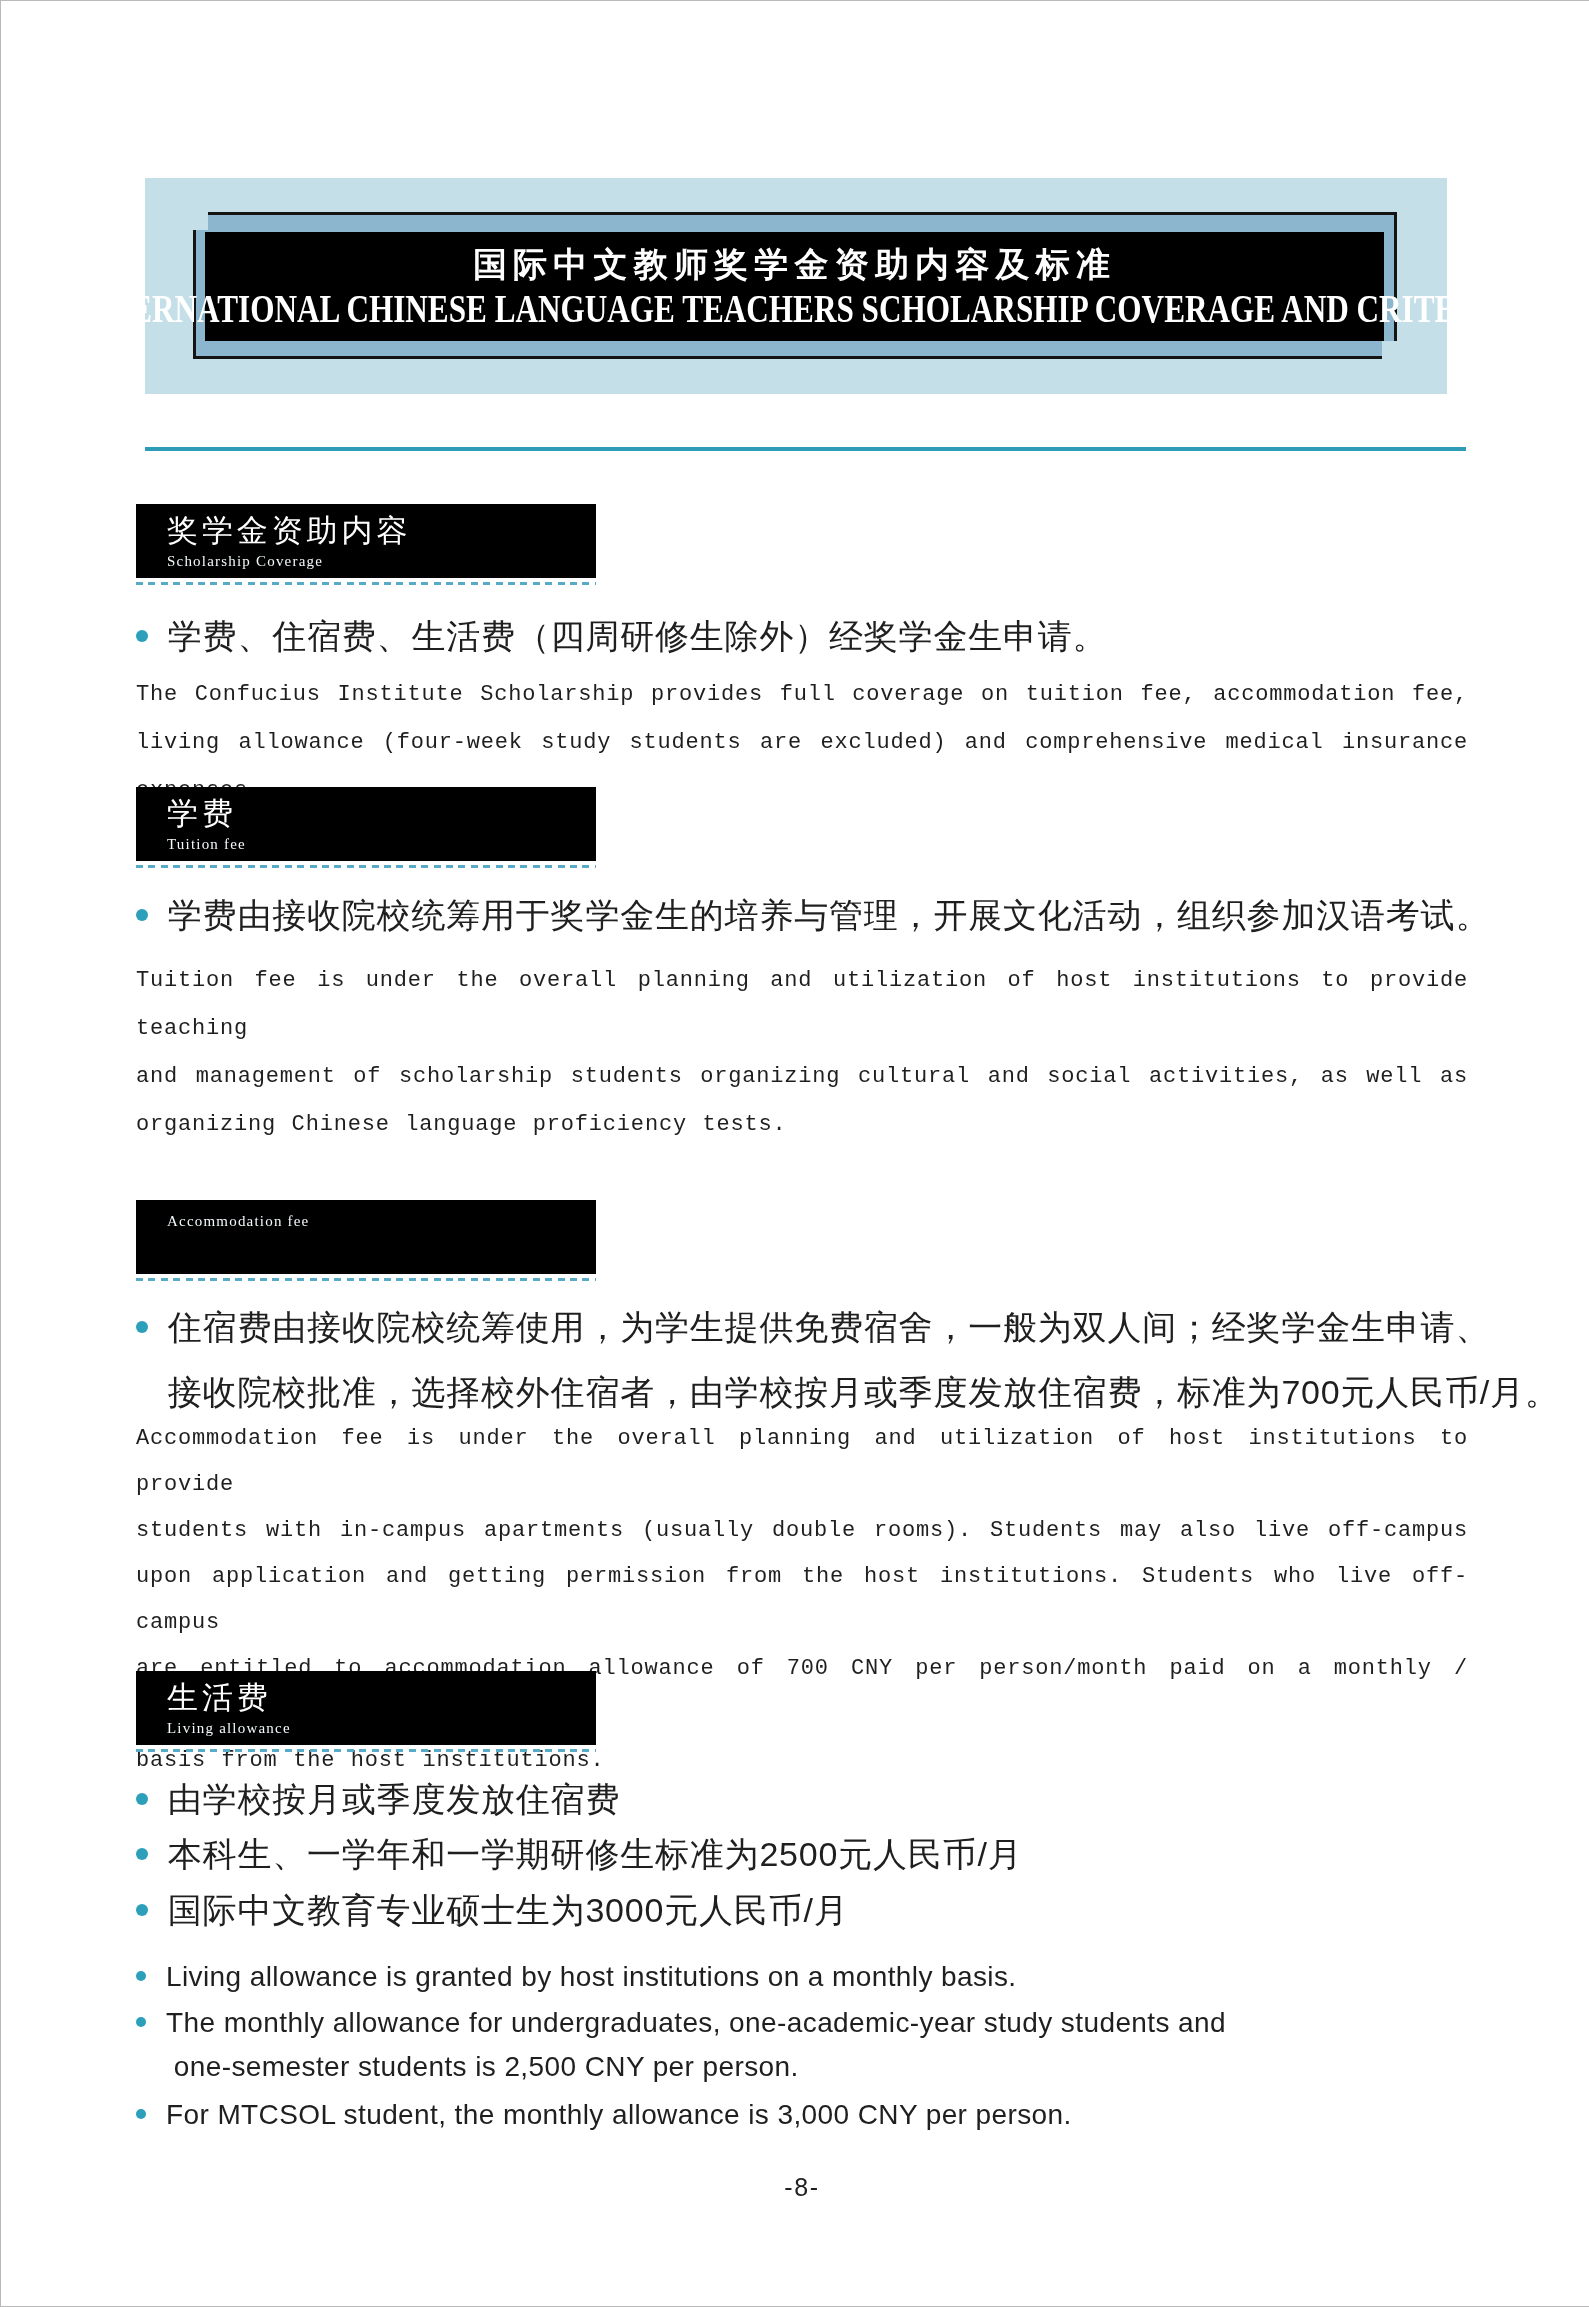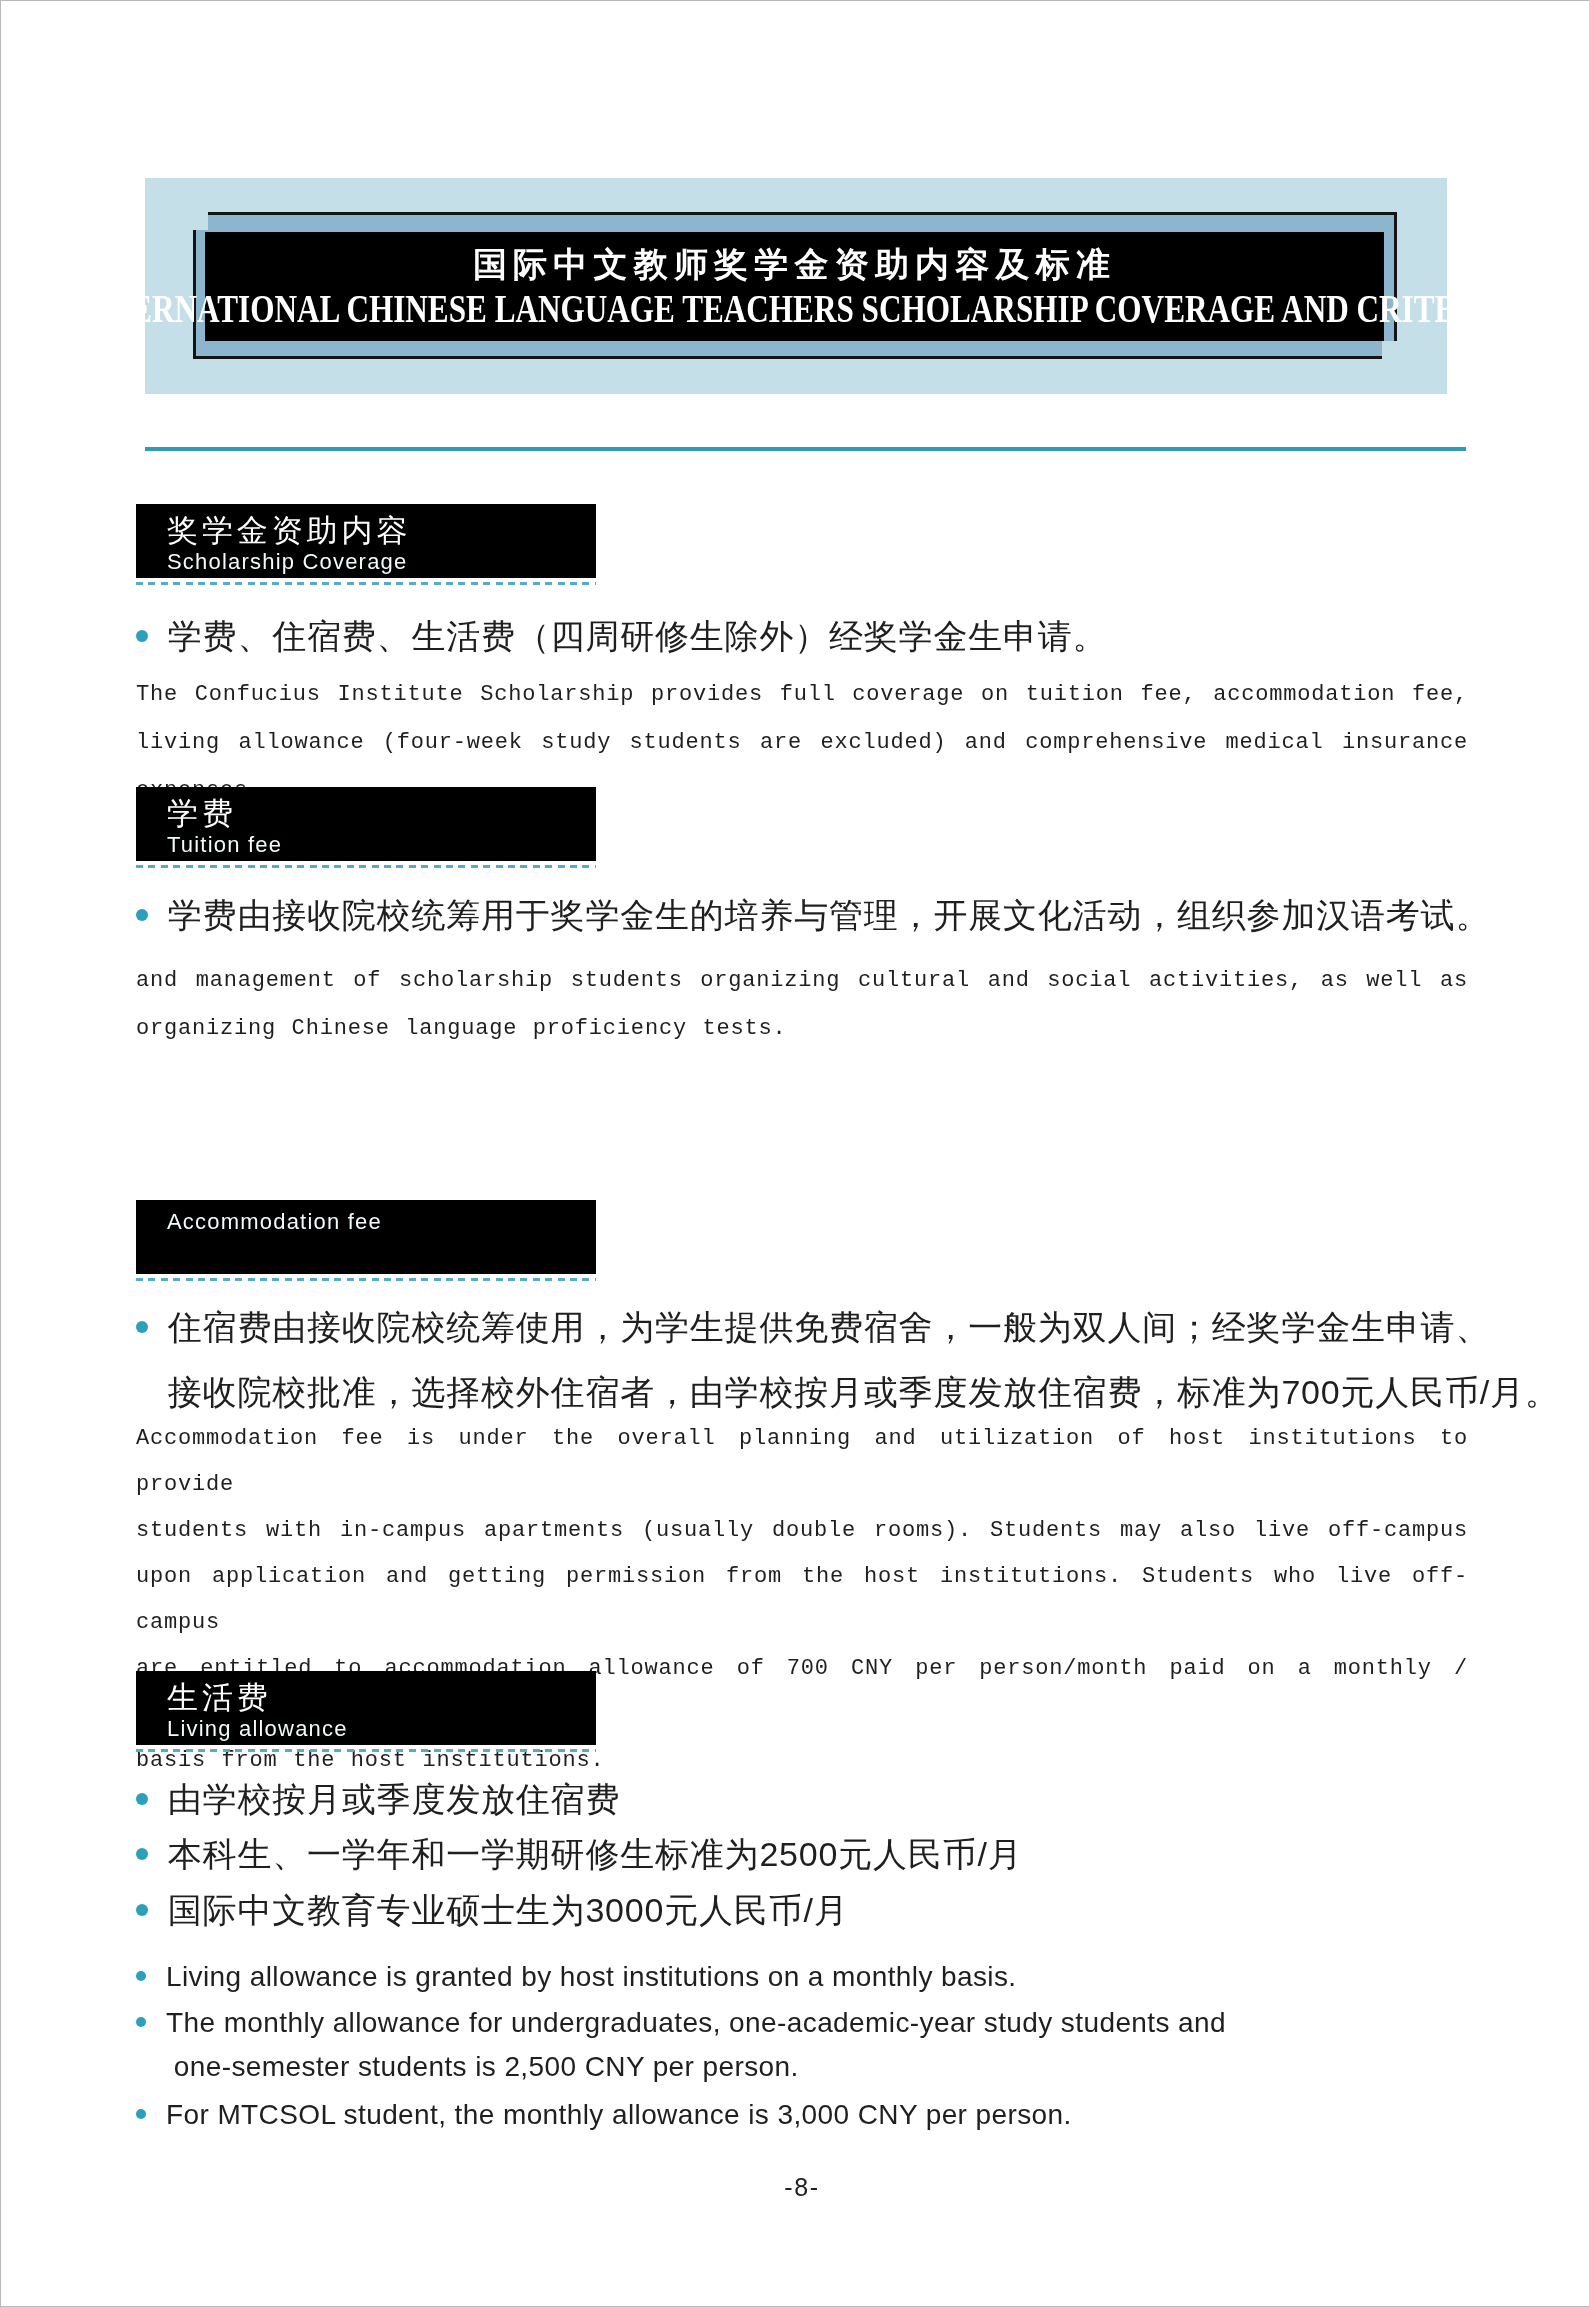--- a/index.html
+++ b/index.html
@@ -19,21 +19,21 @@
     background:#000000;display:flex;flex-direction:column;align-items:center;justify-content:flex-start;
     padding-top:11px;box-sizing:border-box;}
   .banner-title-zh{color:#ffffff;font-size:34px;font-weight:bold;letter-spacing:6.2px;line-height:42px;white-space:nowrap;}
   .banner-title-en{color:#ffffff;font-family:"Liberation Serif","DejaVu Serif",serif;font-weight:bold;
     font-size:40px;line-height:48px;white-space:nowrap;display:inline-block;transform:scaleX(0.78);transform-origin:center;}
   .divider{position:absolute;left:144px;top:446px;width:1321px;height:3.9px;background:#2d9cb4;}
   
   .sec-box{position:absolute;left:135px;width:460px;height:74px;background:#000000;
     box-sizing:border-box;padding:9.3px 0 0 31px;}
   .sec-zh{color:#ffffff;font-size:31px;letter-spacing:3.9px;line-height:36px;font-weight:normal;}
-  .sec-en{color:#f2fafc;font-size:22px;letter-spacing:1.2px;line-height:25px;}
+  .sec-en{color:#f2fafc;font-size:15px;letter-spacing:1.2px;line-height:25px;font-family:Liberation Serif, serif;}
   .sec-dash{position:absolute;left:135px;width:460px;height:3.1px;
     background:repeating-linear-gradient(90deg,#57abc6 0 7px,rgba(0,0,0,0) 7px 12.4px);}
   
   .bullet-row{position:absolute;left:135px;display:flex;align-items:flex-start;}
   .dot{background:#2c9fba;border-radius:50%;flex:0 0 auto;}
   .dot-zh{width:12.4px;height:12.4px;margin-right:19.4px;}
   .dot-en{width:10px;height:10px;margin-right:20px;}
   .zh-text{font-size:34px;line-height:47px;letter-spacing:0.8px;color:#1f1f1f;white-space:nowrap;}
   .zh-text-2l{font-size:34px;line-height:65px;letter-spacing:0.8px;color:#1f1f1f;white-space:nowrap;}
   .b3 .dot-zh{margin-top:26px;}
@@ -88,20 +88,21 @@
     <div class="sec-en">Tuition fee</div>
   </div>
   <div class="sec-dash" style="top:864px"></div>
 
   <div class="bullet-row b1" style="top:891px">
     <span class="dot dot-zh"></span>
     <span class="zh-text">学费由接收院校统筹用于奖学金生的培养与管理，开展文化活动，组织参加汉语考试。</span>
   </div>
 
   <div class="para p2" style="top:956px">
+    <div class="ln j">Tuition fee is under the overall planning and utilization of host institutions to provide teaching</div>
     <div class="ln j">and management of scholarship students organizing cultural and social activities, as well as</div>
     <div class="ln">organizing Chinese language proficiency tests.</div>
   </div>
 
   <div class="sec-box" style="top:1199px">
     <div class="sec-en">Accommodation fee</div>
   </div>
   <div class="sec-dash" style="top:1277px"></div>
 
   <div class="bullet-row b3" style="top:1294px">

